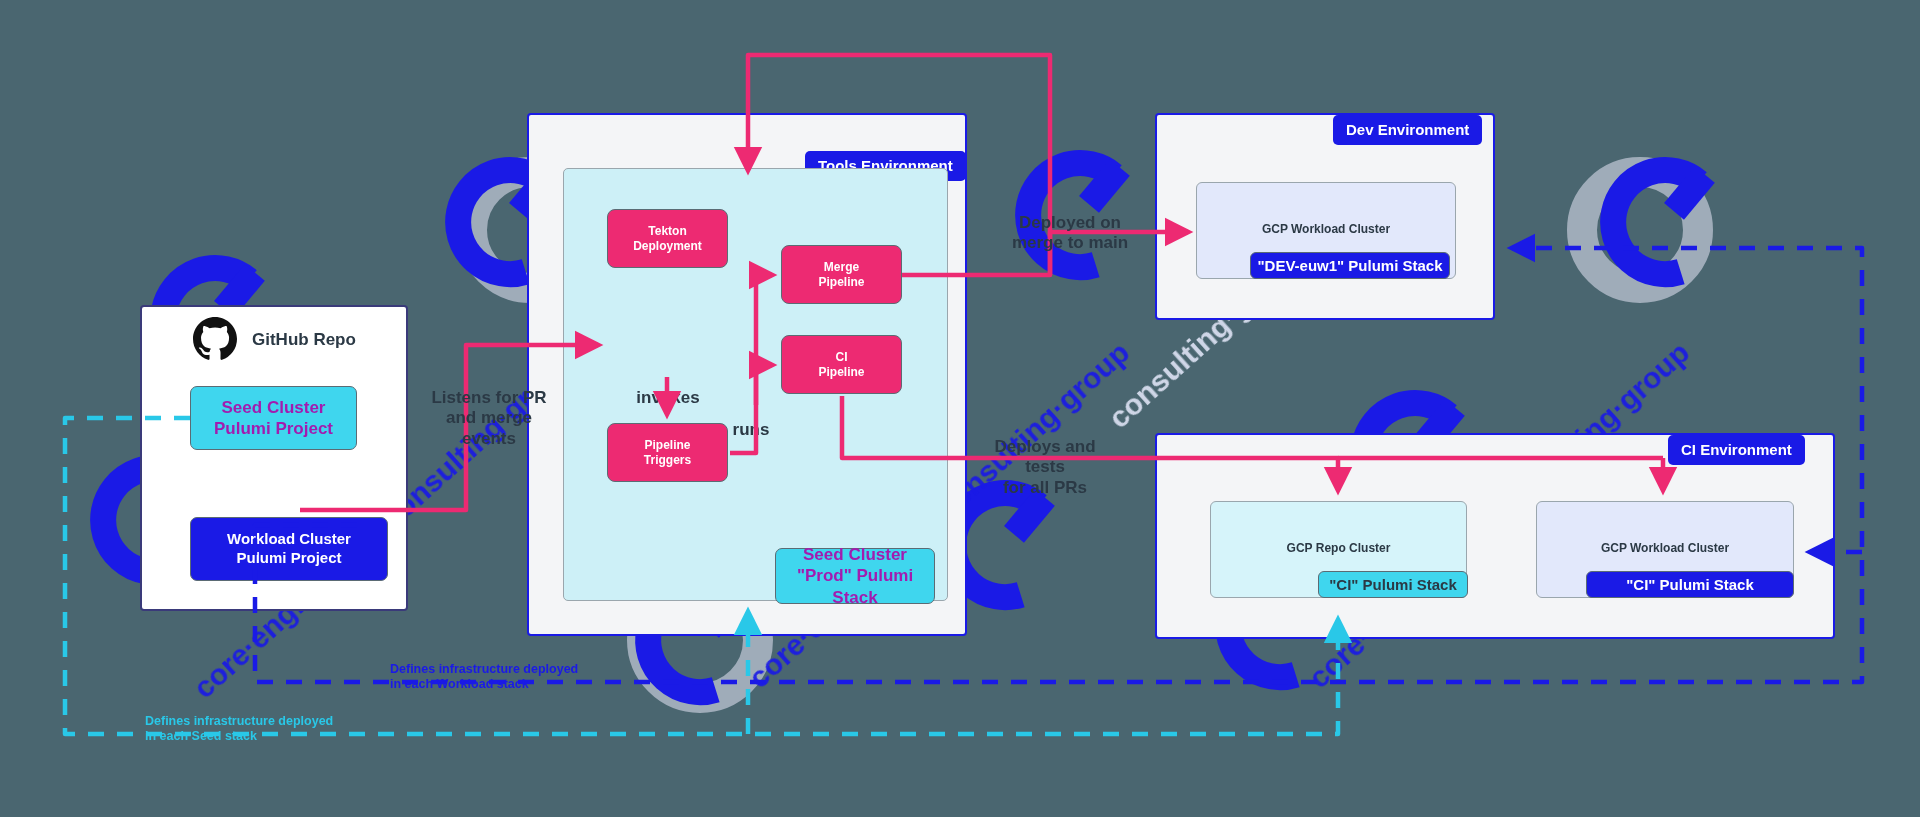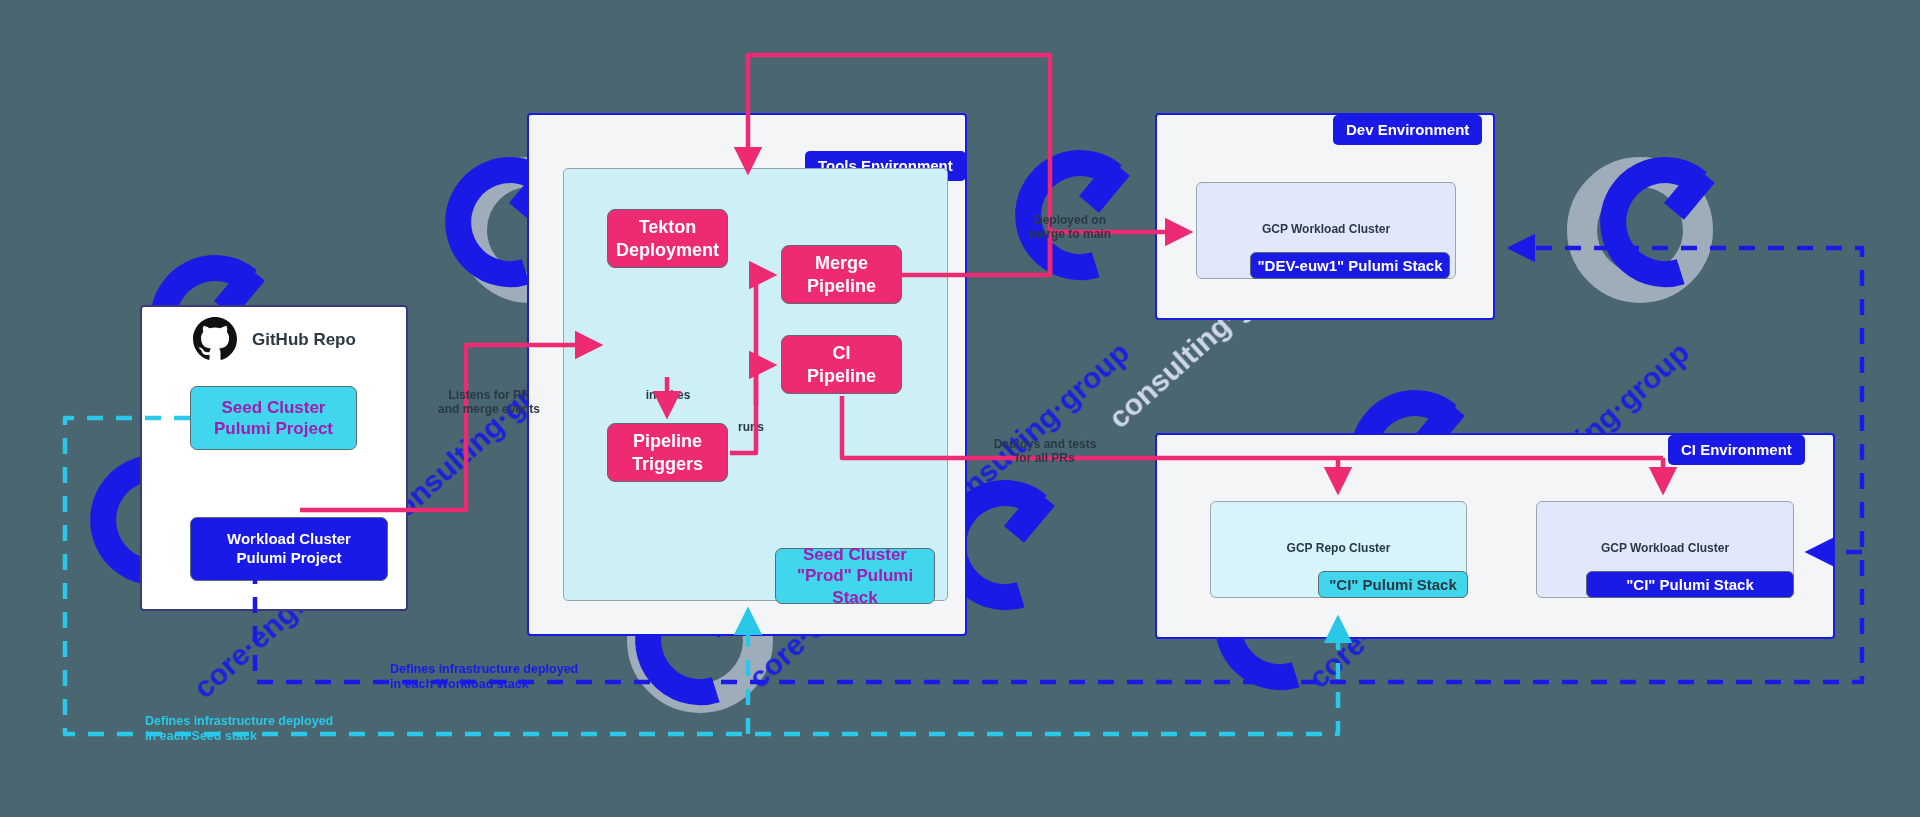--- a/index.html
+++ b/index.html
@@ -41,21 +41,21 @@
     box-sizing:border-box;
   }
 
   .pinkbox{
     position:absolute;
     background:#ed2a72;
     border:1.5px solid #5b6b74;
     border-radius:8px;
     color:#ffffff;
     font-weight:bold;
-    font-size:18px;
+    font-size:12px;
     line-height:1.25;
     display:flex;align-items:center;justify-content:center;
     text-align:center;
     box-sizing:border-box;
   }
 
   .cyanbox{
     position:absolute;
     background:#3fd6ee;
     border:1.5px solid #5b6b74;
@@ -124,21 +124,21 @@
     position:absolute;
     color:#2b3945;
     font-weight:bold;
     font-size:17px;
   }
 
   .edge-label{
     position:absolute;
     color:#2b3945;
     font-weight:bold;
-    font-size:12px;
+    font-size:17px;
     line-height:1.2;
     text-align:center;
     white-space:pre-line;
   }
   .dash-label{
     position:absolute;
     font-weight:bold;
     font-size:12.5px;
     line-height:1.2;
     white-space:pre-line;

